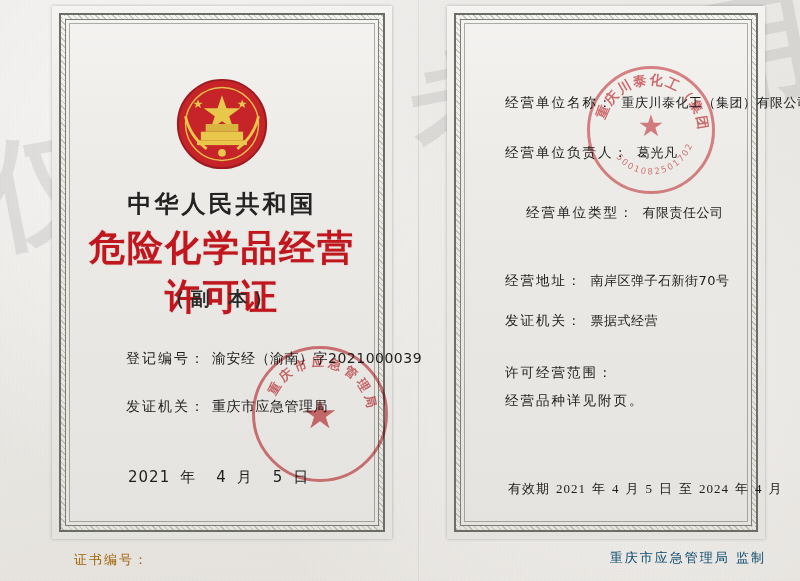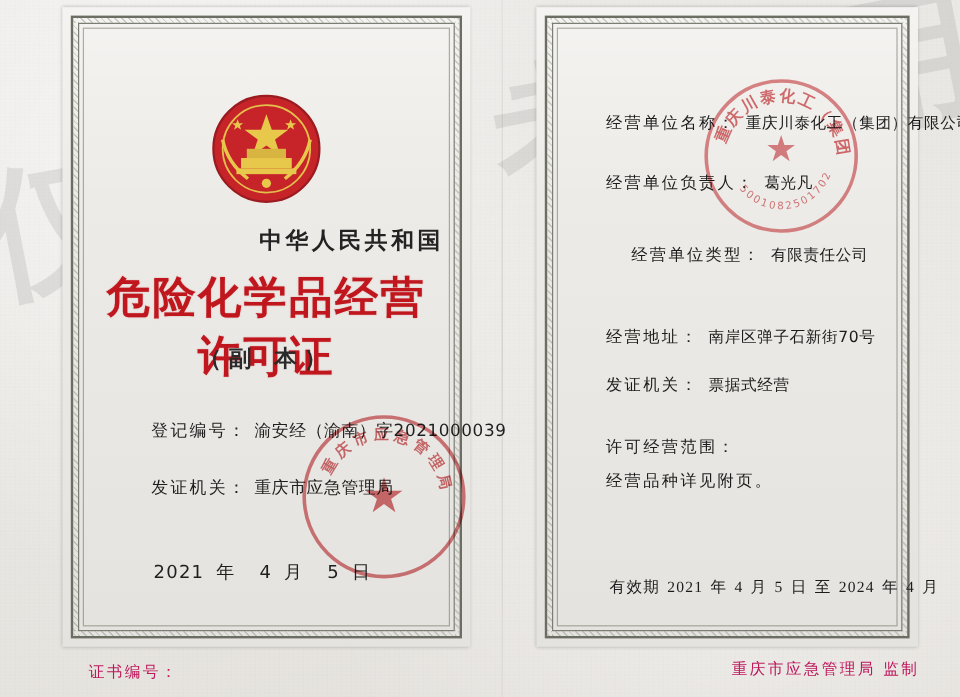--- a/index.html
+++ b/index.html
@@ -116,23 +116,23 @@
     top: 48px;
     transform: translateX(-50%);
     width: 96px;
     height: 96px;
   }
 
   .cn-name {
     position: absolute;
     top: 160px;
     left: 0; right: 0;
-    text-align: right;
+    text-align: center;
     font-family: Liberation Sans, sans-serif;
-    font-size: 19px;
+    font-size: 24px;
     font-weight: bold;
     color: #232323;
     letter-spacing: 3px;
   }
   .title-red {
     position: absolute;
     top: 196px;
     left: 0; right: 0;
     text-align: center;
     font-family: "DejaVu Sans", "Liberation Sans", sans-serif;
@@ -268,30 +268,30 @@
     color: rgba(199,36,42,0.7);
     font-size: 30px;
   }
 
   
   .bottom-left {
     position: absolute;
     left: 74px;
     top: 551px;
     font-size: 13px;
-    color: #be185d;
+    color: #a16207;
     letter-spacing: 2px;
     text-align: right;
   }
   .bottom-right {
     position: absolute;
     right: 34px;
     top: 549px;
     font-size: 13px;
-    color: #be185d;
+    color: #0c4a6e;
     letter-spacing: 2px;
   }
 
   .hairline-crease {
     position: absolute;
     left: 418px;
     top: 0;
     width: 1px;
     height: 581px;
     background: linear-gradient(180deg, rgba(0,0,0,0.05), rgba(0,0,0,0.12), rgba(0,0,0,0.05));

